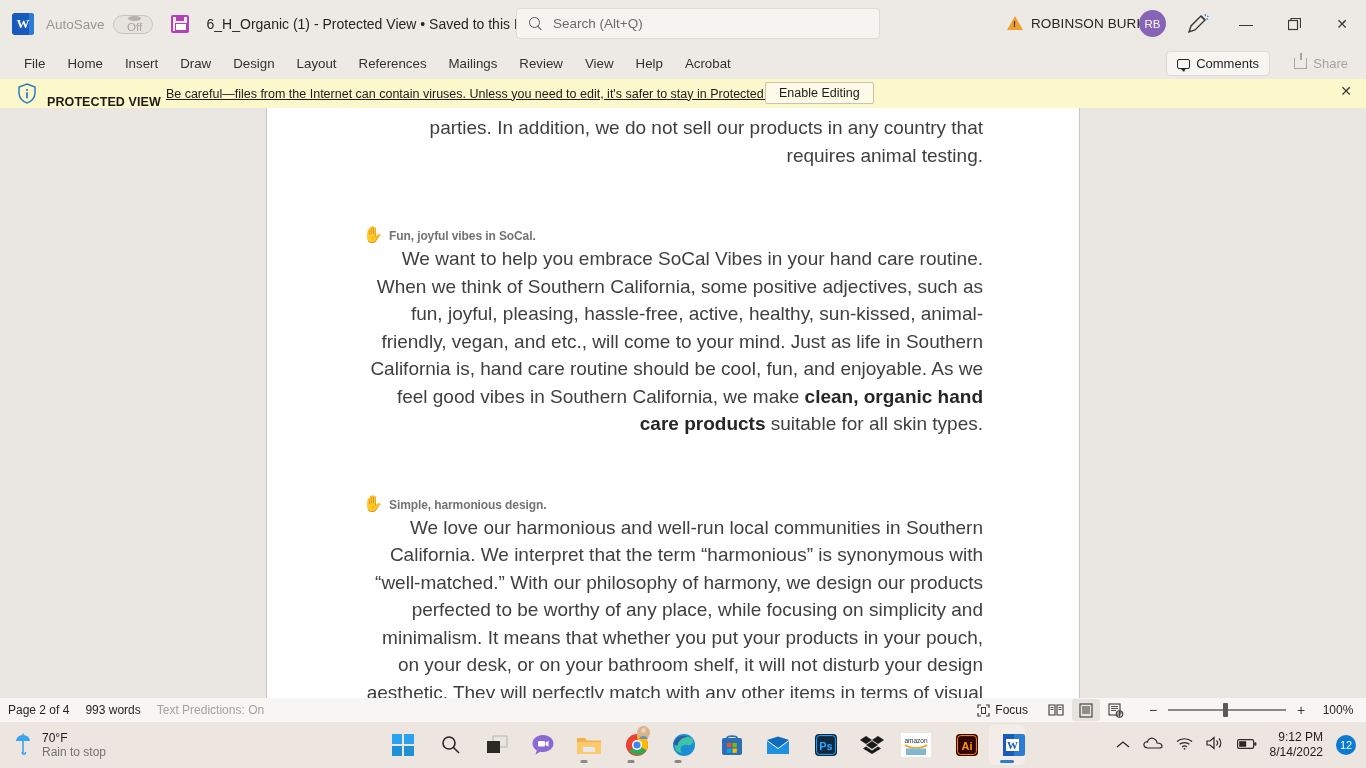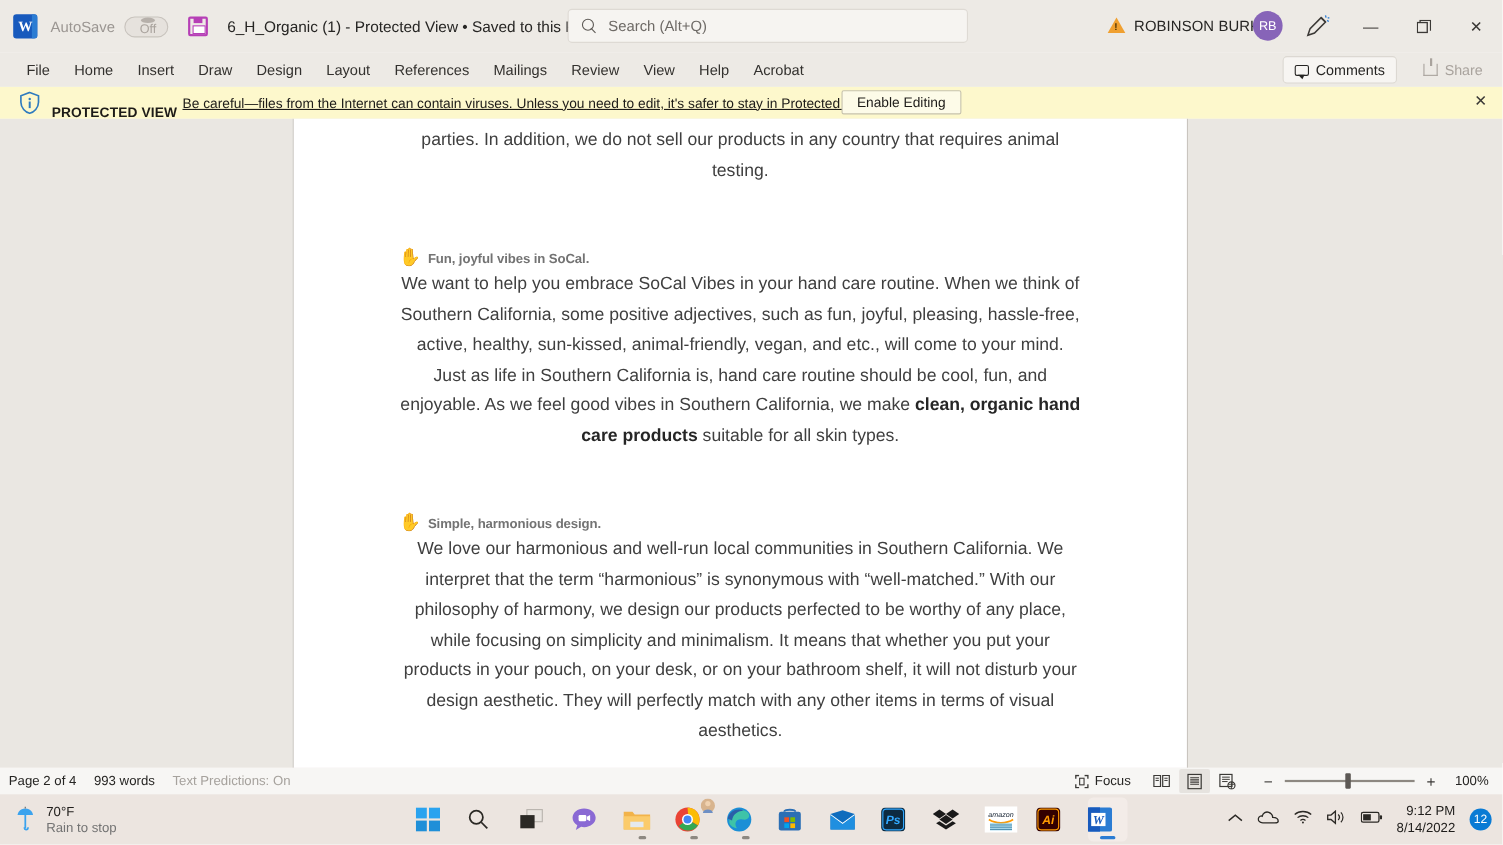--- a/index.html
+++ b/index.html
@@ -192,22 +192,22 @@
   }
   .page {
     position: absolute; left: 266px; top: 0; width: 814px; height: 590px;
     background: #ffffff;
     border-left: 1px solid #c9c5bf; border-right: 1px solid #c9c5bf;
   }
   .content { position: absolute; left: 96px; top: 6px; width: 620px; }
 
   .body-p {
     font-family: "Liberation Sans", sans-serif;
-    font-size: 16px; color: #3f3f3f; line-height: 27.5px;
-    text-align: center;
+    font-size: 19px; color: #3f3f3f; line-height: 27.5px;
+    text-align: right;
   }
   .heading {
     display: flex; align-items: baseline; margin-top: 30px; margin-bottom: 2px;
   }
   .hand-glyph {
     font-size: 16px; color: #2b2b2b; width: 26px; display: inline-block;
     line-height: 1;
   }
   .heading-text {
     font-size: 12px; font-weight: bold; color: #737373;
@@ -255,21 +255,21 @@
   .weather { display: flex; align-items: center; margin-left: 14px; }
   .weather-txt { margin-left: 10px; line-height: 14px; }
   .weather-temp { font-size: 12px; color: #1f1d1b; }
   .weather-desc { font-size: 12px; color: #737373; }
   .tb-center {
     position: absolute; left: 378px; top: 0; height: 46px;
     display: flex; align-items: center; gap: 11px;
   }
   .tb-app {
     width: 36px; height: 40px; position: relative;
-    display: flex; align-items: center; justify-content: flex-start; font-style: italic;
+    display: flex; align-items: center; justify-content: flex-end;
   }
   .tb-app.active { background: #f3ece8; border-radius: 5px; }
   .tb-dot {
     position: absolute; bottom: 2px; left: 50%; transform: translateX(-50%);
     width: 7px; height: 3px; border-radius: 2px; background: #8d8881;
   }
   .tb-dot.wide { width: 14px; background: #2b7cd3; }
   .tray {
     position: absolute; right: 10px; top: 0; height: 46px;
     display: flex; align-items: center; gap: 13px;

